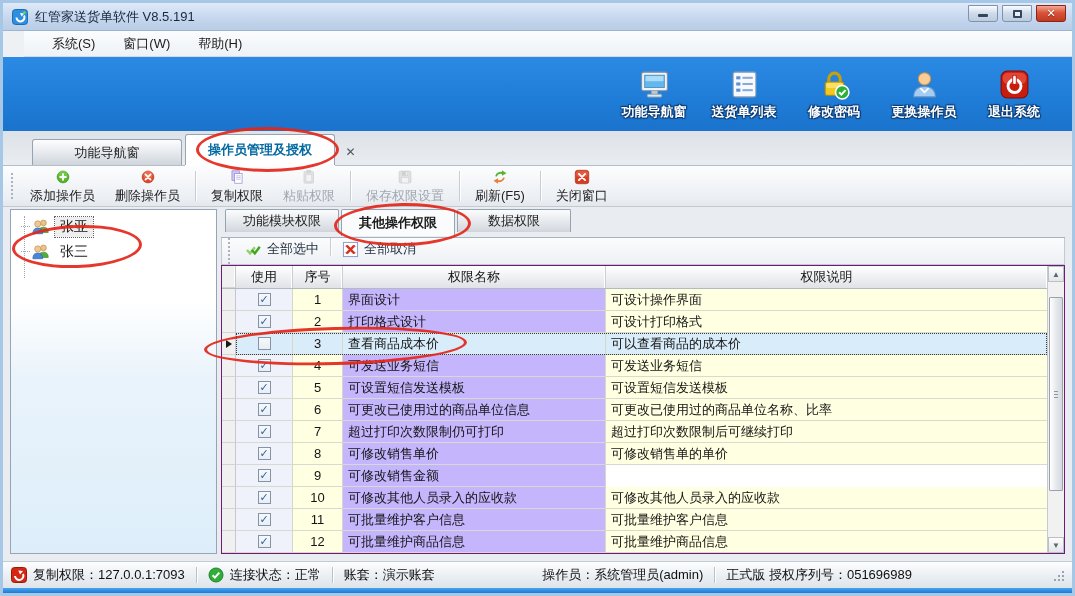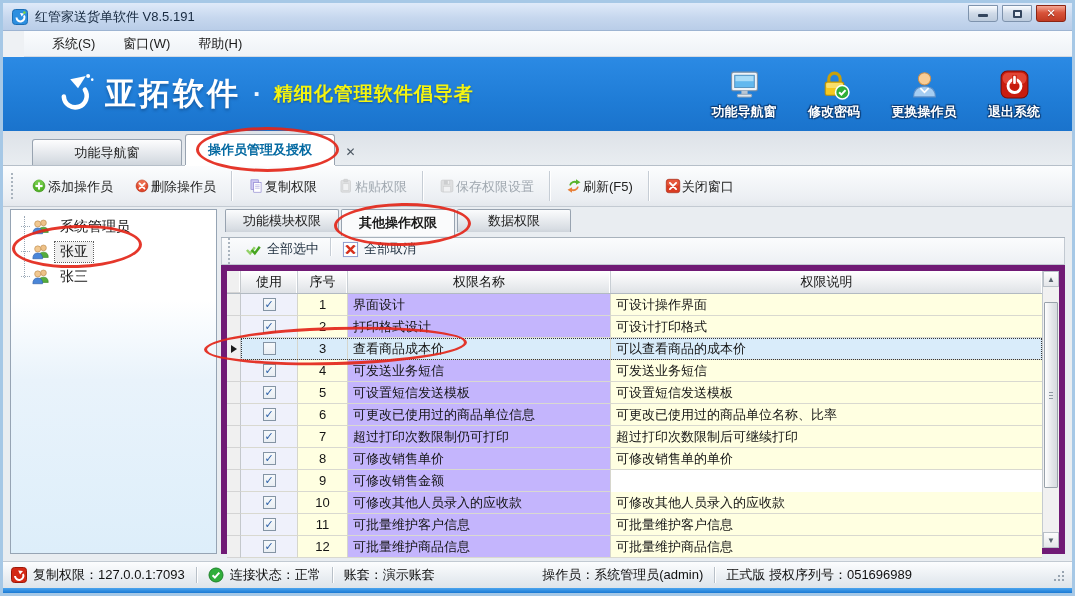--- a/index.html
+++ b/index.html
@@ -40,21 +40,21 @@
     text-shadow:1px 1px 1px #0a3a72,-1px 1px 1px #0a3a72,1px -1px 1px #0a3a72,-1px -1px 1px #0a3a72;}
   
   .doc-tabstrip{ height:35px; flex:0 0 35px; background:linear-gradient(180deg,#dde2e8,#e9edf1); display:flex; align-items:flex-end; padding-left:29px; border-bottom:1px solid #b6bfc9;}
   .doc-tab{ height:26px; min-width:150px; display:flex; align-items:center; justify-content:center; font-size:13px; color:#222;
     background:linear-gradient(180deg,#fdfdfe,#d9dee4 80%,#cfd5dc); border:1px solid #98a3b0; border-bottom:none; border-radius:3px 3px 0 0; margin-right:3px; padding:0 18px; cursor:pointer;}
   .doc-tab.active{ height:31px; background:#ffffff; font-weight:bold; color:#0369a1; position:relative; z-index:3; box-shadow:0 1px 0 #fff;}
   .tab-close{ width:17px; height:17px; margin:0 0 5px 4px; display:flex; align-items:center; justify-content:center; color:#4a5560; font-size:12px; font-weight:bold; cursor:pointer;}
   
   .toolbar{ height:41px; flex:0 0 41px; background:linear-gradient(180deg,#fcfdfe,#eceff3 80%,#e4e8ed); border-bottom:1px solid #c3cad2; display:flex; align-items:center; padding-left:4px;}
   .grip-v{ width:5px; height:26px; margin:0 4px; border-left:2px dotted #aab4be;}
-  .tool-btn{ display:flex; align-items:center; justify-content:center; gap:0px; padding:1px 10px 1px; border:none; background:transparent; cursor:pointer;}
+  .tool-btn{ display:flex; flex-direction:column; align-items:center; justify-content:center; gap:0px; padding:1px 10px 1px; border:none; background:transparent; cursor:pointer;}
   .tool-btn .tb-icon svg{ width:18px; height:18px; display:block;}
   .tool-btn .tb-label{ font-size:13px; color:#222; white-space:nowrap; margin-top:1px;}
   .tool-btn.disabled .tb-label{ color:#a0a8b0;}
   .tool-btn.disabled .tb-icon{ filter:grayscale(1); opacity:.55;}
   .tb-sep{ width:1px; height:30px; background:#c6cdd5; box-shadow:1px 0 0 #fff; margin:0 5px;}
   
   .main{ flex:1; display:flex; gap:4px; padding:2px 7px 7px 7px; background:#e9edf1; min-height:0;}
   .left-panel{ width:207px; flex:0 0 207px; border:1px solid #96a4b4; background:linear-gradient(180deg,#ffffff 0,#ffffff 90px,#e9f3fb 170px,#ddeefa 100%); padding-top:4px; position:relative;}
   .tree-item{ height:25px; display:flex; align-items:center; padding-left:10px; cursor:pointer; position:relative;}
   .tree-item::before{ content:""; width:9px; border-top:1px dotted #9aa8b6; margin-right:2px;}
@@ -68,21 +68,21 @@
   .perm-tab{ height:23px; min-width:114px; display:flex; align-items:center; justify-content:center; font-size:13px; color:#1c1c1c;
     background:linear-gradient(180deg,#fbfcfd,#d8dde3 85%,#ced4db); border:1px solid #98a3b0; border-bottom:none; border-radius:2px 2px 0 0; margin-right:2px; cursor:pointer;}
   .perm-tab.active{ height:27px; background:#fafbfc; font-weight:bold; position:relative; z-index:2;}
   
   .sub-toolbar{ height:27px; flex:0 0 27px; background:linear-gradient(180deg,#fbfcfd,#edf0f4); border:1px solid #c2c9d1; border-top:none; display:flex; align-items:flex-start; padding-left:2px;}
   .sub-btn{ display:flex; align-items:center; gap:5px; padding:2px 8px; cursor:pointer; background:transparent; border:none;}
   .sub-btn svg{ width:17px; height:17px; display:block;}
   .sub-btn .sb-label{ font-size:13px; color:#1c2c3c;}
   .st-sep{ width:1px; height:18px; background:#c6cdd5; box-shadow:1px 0 0 #fff; margin:0 3px;}
   
-  .grid{ flex:1; border:6px solid #701a75; background:#fff; display:flex; min-height:0;}
+  .grid{ flex:1; border:1px solid #701a75; background:#fff; display:flex; min-height:0;}
   .grid-main{ flex:1; display:flex; flex-direction:column; min-width:0;}
   .g-header{ height:23px; flex:0 0 23px; display:flex; background:linear-gradient(180deg,#ffffff,#e9ebee 70%,#dfe2e6); border-bottom:1px solid #b2bac2;}
   .g-hcell{ display:flex; align-items:center; justify-content:center; font-size:13px; color:#141414; border-right:1px solid #c8ced4; box-shadow:inset -1px 0 0 #ffffff; cursor:pointer;}
   .g-row{ height:22px; flex:0 0 22px; display:flex; position:relative; cursor:pointer;}
   .g-cell{ display:flex; align-items:center; font-size:13px; color:#141414; border-right:1px solid #d6d6cc; border-bottom:1px solid #d9d9d0; overflow:hidden; white-space:nowrap;}
   .c-ind{ width:14px; flex:0 0 14px; background:#f0f0f0; border-right:1px solid #c4c8cc; border-bottom:1px solid #d4d4d4; display:flex; align-items:center; justify-content:center;}
   .c-use{ width:57px; flex:0 0 57px; justify-content:center; background:#eff1fb;}
   .c-no{ width:50px; flex:0 0 50px; justify-content:center; background:#ffffe1;}
   .c-name{ width:263px; flex:0 0 263px; padding-left:5px; background:#c4b5fd;}
   .c-desc{ flex:1; padding-left:5px; background:#ffffe1; border-right:none;}
@@ -144,47 +144,50 @@
     </span>
   </div>
 
   <div class="menubar" id="menubar">
       <span class="menu-item">系统(S)</span>
       <span class="menu-item">窗口(W)</span>
       <span class="menu-item">帮助(H)</span>
     </div>
 
   <div class="banner">
-    <div class="brand">
-      <span><svg viewBox="0 0 48 48">
-            <path d="M14 29a12.5 12.5 0 1 0 23-7.5" fill="none" stroke="#ffffff" stroke-width="5" stroke-linecap="round"></path>
-            <path d="M21 10l17-3.5-8.5 13.5z" fill="#ffffff"></path>
-            <circle cx="40.5" cy="6.5" r="2.2" fill="#ffffff"></circle>
-            <circle cx="45" cy="10.5" r="1.4" fill="#ffffff"></circle>
-          </svg></span>
-      <span class="brand-name">亚拓软件</span>
-      <span class="brand-dot">·</span>
-      <span class="brand-slogan">精细化管理软件倡导者</span>
-    </div>
     <div class="banner-actions" id="banner-actions">
         <div class="banner-action">
           <span class="ba-icon">
             <svg viewBox="0 0 32 32">
               <rect x="3.5" y="4" width="25" height="18" rx="2" fill="#eef3f8" stroke="#7d90a4"></rect>
               <rect x="6.5" y="7" width="19" height="12" fill="#62b8ee" stroke="#4a88b8" stroke-width=".8"></rect>
               <rect x="7.3" y="7.8" width="17.4" height="5" fill="#a8dcf8"></rect>
               <rect x="13" y="22" width="6" height="3.5" fill="#b9c6d4"></rect>
               <rect x="9" y="25.5" width="14" height="2.6" rx="1.2" fill="#dfe7ef" stroke="#97a7b8"></rect>
             </svg>
           </span>
           <span class="ba-label">功能导航窗</span>
         </div>
         <div class="banner-action">
           <span class="ba-icon">
             <svg viewBox="0 0 32 32">
+              <rect x="5" y="4" width="22" height="24" rx="2" fill="#f7fafc" stroke="#8fa0b2"></rect>
+              <rect x="8" y="8" width="4" height="3" fill="#5b8fd6"></rect>
+              <rect x="14" y="8.5" width="10" height="2" fill="#8aa8d8"></rect>
+              <rect x="8" y="14" width="4" height="3" fill="#5b8fd6"></rect>
+              <rect x="14" y="14.5" width="10" height="2" fill="#8aa8d8"></rect>
+              <rect x="8" y="20" width="4" height="3" fill="#5b8fd6"></rect>
+              <rect x="14" y="20.5" width="10" height="2" fill="#8aa8d8"></rect>
+            </svg>
+          </span>
+          <span class="ba-label">送货单列表</span>
+        </div>
+        <div class="banner-action">
+          <span class="ba-icon">
+            <svg viewBox="0 0 32 32">
               <path d="M10.5 15v-4.5a5.5 5.5 0 0 1 11 0V15" fill="none" stroke="#c9a00a" stroke-width="3"></path>
               <rect x="7" y="13.5" width="18" height="13" rx="2" fill="#f6c81e" stroke="#b8900a"></rect>
               <rect x="8" y="14.5" width="16" height="5" rx="1.5" fill="#fadf6a"></rect>
               <circle cx="23.5" cy="23.5" r="6.5" fill="#2fae3a" stroke="#ffffff" stroke-width="1.5"></circle>
               <path d="M20.5 23.5l2.2 2.3 4-4.4" fill="none" stroke="#ffffff" stroke-width="2"></path>
             </svg>
           </span>
           <span class="ba-label">修改密码</span>
         </div>
         <div class="banner-action">
@@ -300,31 +303,20 @@
             <path d="M10.5 10.5l11 11M21.5 10.5l-11 11" stroke="#fff" stroke-width="3.4" stroke-linecap="round"></path>
           </svg>
         </span>
         <span class="tb-label">关闭窗口</span>
       </button>
     </div>
 
   <div class="main">
     <div class="left-panel" id="user-tree">
       <span class="tree-guide"></span>
-    <div class="tree-item">
-          <span class="ti-icon">
-            <svg viewBox="0 0 16 16">
-              <circle cx="10.8" cy="4.6" r="2.7" fill="#eec187" stroke="#b98a4e" stroke-width=".6"></circle>
-              <path d="M6.3 13.6q0-5 4.5-5t4.5 5z" fill="#55ad3c" stroke="#3c8426" stroke-width=".6"></path>
-              <circle cx="5.4" cy="5.6" r="2.9" fill="#f2c890" stroke="#bb8c50" stroke-width=".6"></circle>
-              <path d="M.8 14.8q0-5.4 4.6-5.4t4.6 5.4z" fill="#4a86d8" stroke="#2f5fa8" stroke-width=".6"></path>
-            </svg>
-          </span>
-          <span class="ti-label">系统管理员</span>
-        </div>
         <div class="tree-item selected">
           <span class="ti-icon">
             <svg viewBox="0 0 16 16">
               <circle cx="10.8" cy="4.6" r="2.7" fill="#eec187" stroke="#b98a4e" stroke-width=".6"></circle>
               <path d="M6.3 13.6q0-5 4.5-5t4.5 5z" fill="#55ad3c" stroke="#3c8426" stroke-width=".6"></path>
               <circle cx="5.4" cy="5.6" r="2.9" fill="#f2c890" stroke="#bb8c50" stroke-width=".6"></circle>
               <path d="M.8 14.8q0-5.4 4.6-5.4t4.6 5.4z" fill="#4a86d8" stroke="#2f5fa8" stroke-width=".6"></path>
             </svg>
           </span>
           <span class="ti-label">张亚</span>

